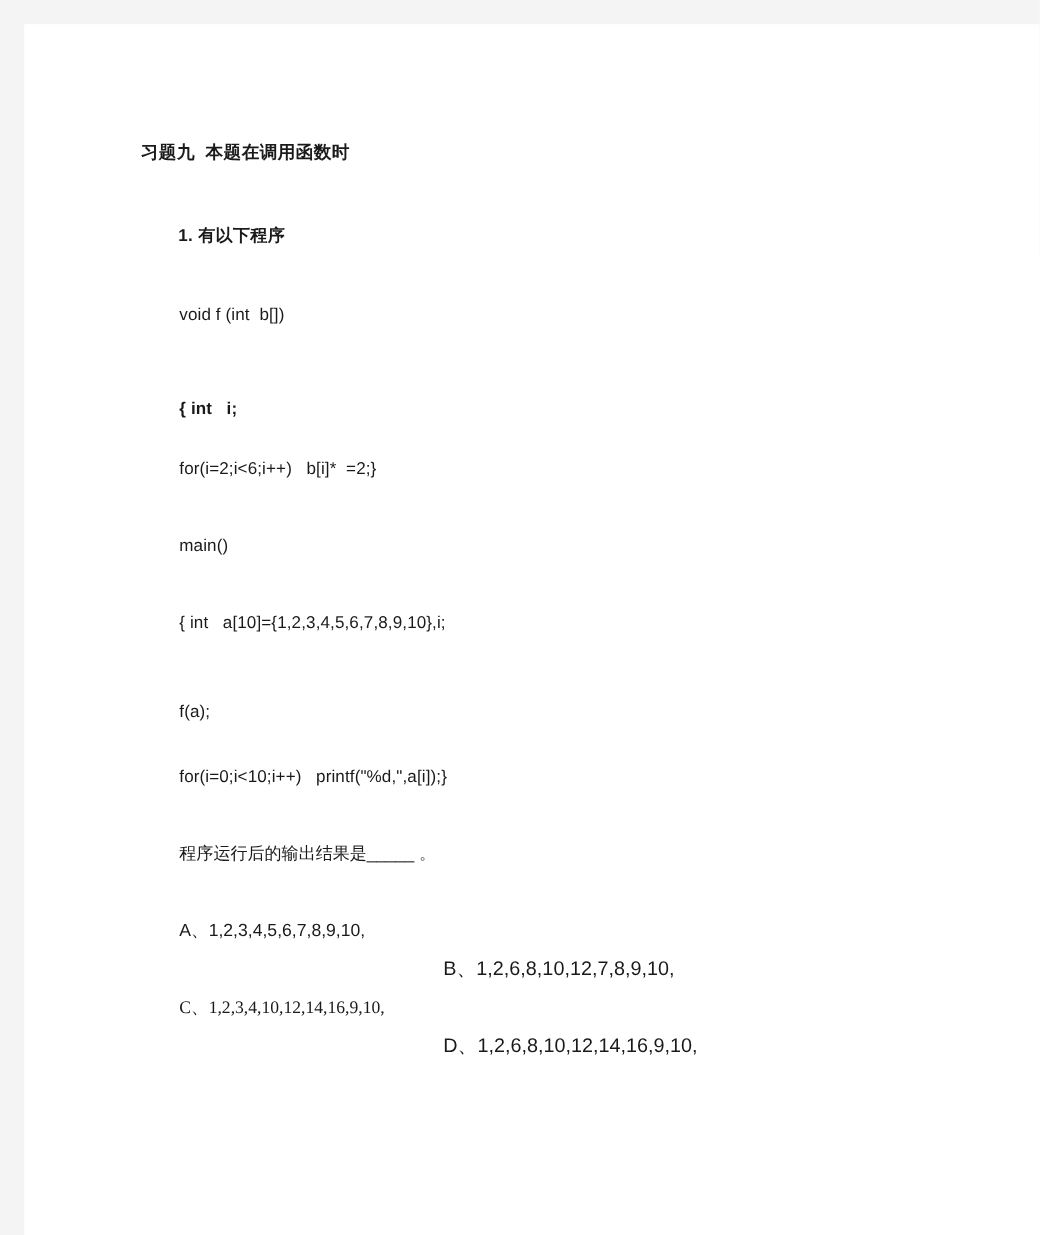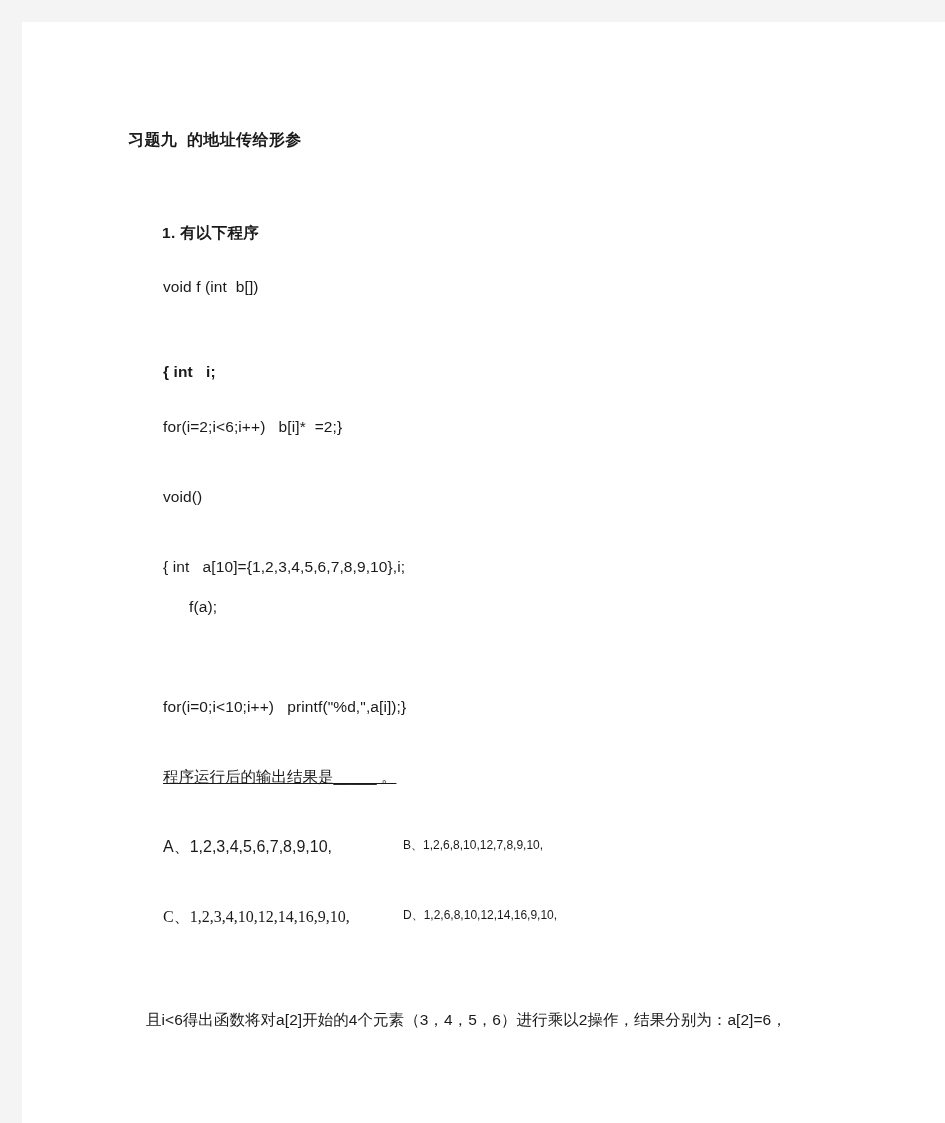--- a/index.html
+++ b/index.html
@@ -39,78 +39,76 @@
     letter-spacing: 0.4px;
     left: 106px;
     top: 110px;
   }
   .qnum {
     font-size: 15.5px;
     font-weight: bold;
     left: 140px;
     top: 185px;
     letter-spacing: 0.3px;
-    margin-top: 18px;
   }
   .code {
     left: 141px;
     font-size: 15.5px;
     letter-spacing: 0.1px;
   }
   .prompt {
     left: 141px;
     font-size: 15.5px;
-    text-decoration: underline;
   }
   .opt-col-a {
     left: 141px;
     font-size: 16px;
   }
   .opt-col-b {
     left: 381px;
-    font-size: 12px;
+    font-size: 18px;
+    margin-top: 32px;
   }
   .explain {
     font-size: 15.5px;
     letter-spacing: 0.05px;
   }
   .explain-1 { left: 141px; top: 955px; }
   .explain-2 { left: 124px; top: 990px; }
 </style>
 </head>
 <body>
 
 <div id="page">
   <div class="doc">
 
-    <div class="line title">习题九  的地址传给形参</div>
+    <div class="line title">习题九  本题在调用函数时</div>
 
     <div class="line qnum">1. 有以下程序</div>
 
     <div class="line code" style="top:257px;text-align:center;">void f (int  b[])</div>
 
     <div class="line code" style="top:342px;font-weight:bold;">{ int   i;</div>
 
     <div class="line code" style="top:397px;">for(i=2;i&lt;6;i++)   b[i]*  =2;}</div>
 
-    <div class="line code" style="top:467px;">void()</div>
+    <div class="line code" style="top:467px;">main()</div>
 
     <div class="line code" style="top:537px;text-align:right;">{ int   a[10]={1,2,3,4,5,6,7,8,9,10},i;</div>
 
-    <div class="line code" style="top:577px;margin-left:26px;">f(a);</div>
+    <div class="line code" style="top:618px;">f(a);</div>
 
     <div class="line code" style="top:677px;">for(i=0;i&lt;10;i++)   printf("%d,",a[i]);}</div>
 
     <div class="line prompt" style="top:747px;">程序运行后的输出结果是_____ 。</div>
 
     <div class="line opt-col-a" style="top:817px;"><span>A、</span><span>1,2,3,4,5,6,7,8,9,10,</span></div>
 
     <div class="line opt-col-b" style="top:817px;"><span>B、</span><span>1,2,6,8,10,12,7,8,9,10,</span></div>
 
     <div class="line opt-col-a" style="top:887px;font-family:Liberation Serif, serif;"><span>C、</span><span>1,2,3,4,10,12,14,16,9,10,</span></div>
 
     <div class="line opt-col-b" style="top:887px;text-align:right;"><span>D、</span><span>1,2,6,8,10,12,14,16,9,10,</span></div>
 
 
-    <div class="line explain explain-2">且i&lt;6得出函数将对a[2]开始的4个元素（3，4，5，6）进行乘以2操作，结果分别为：a[2]=6，</div>
 
   </div>
 </div>
 
 </body></html>

